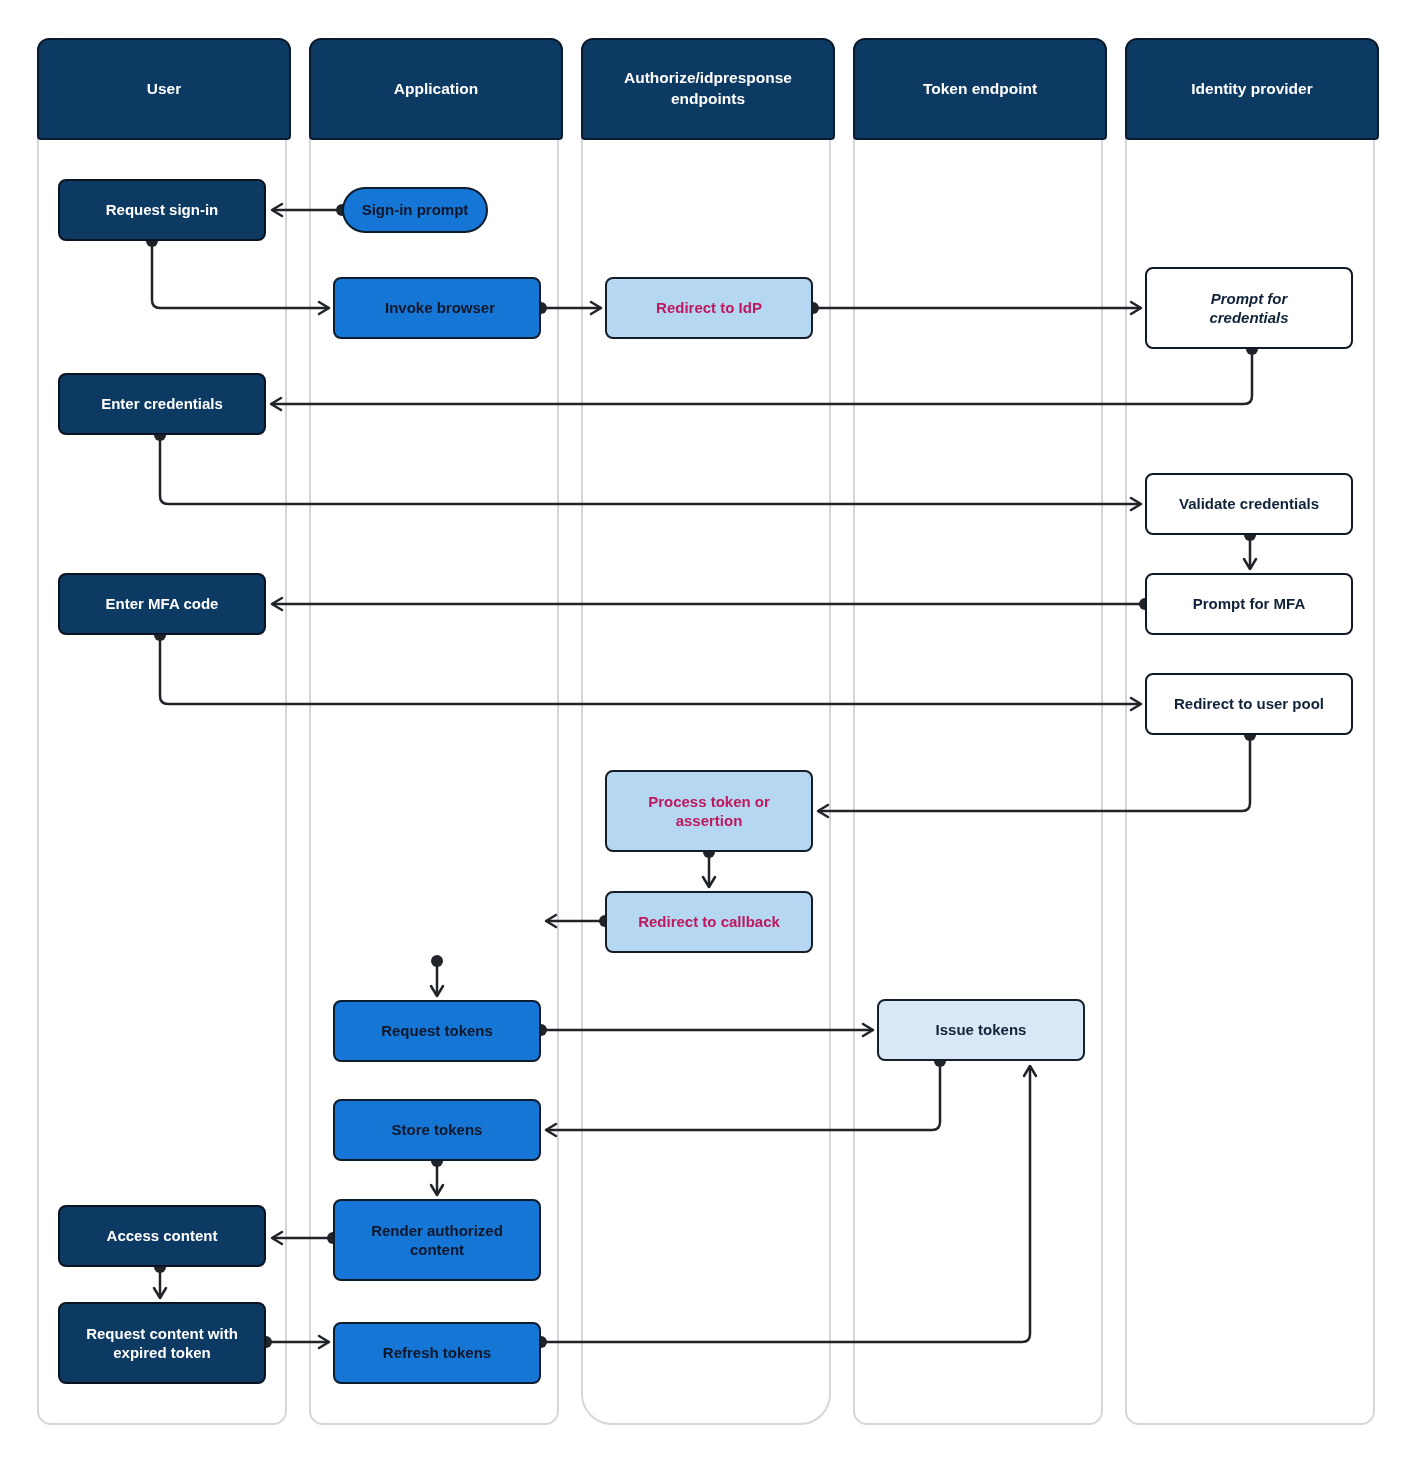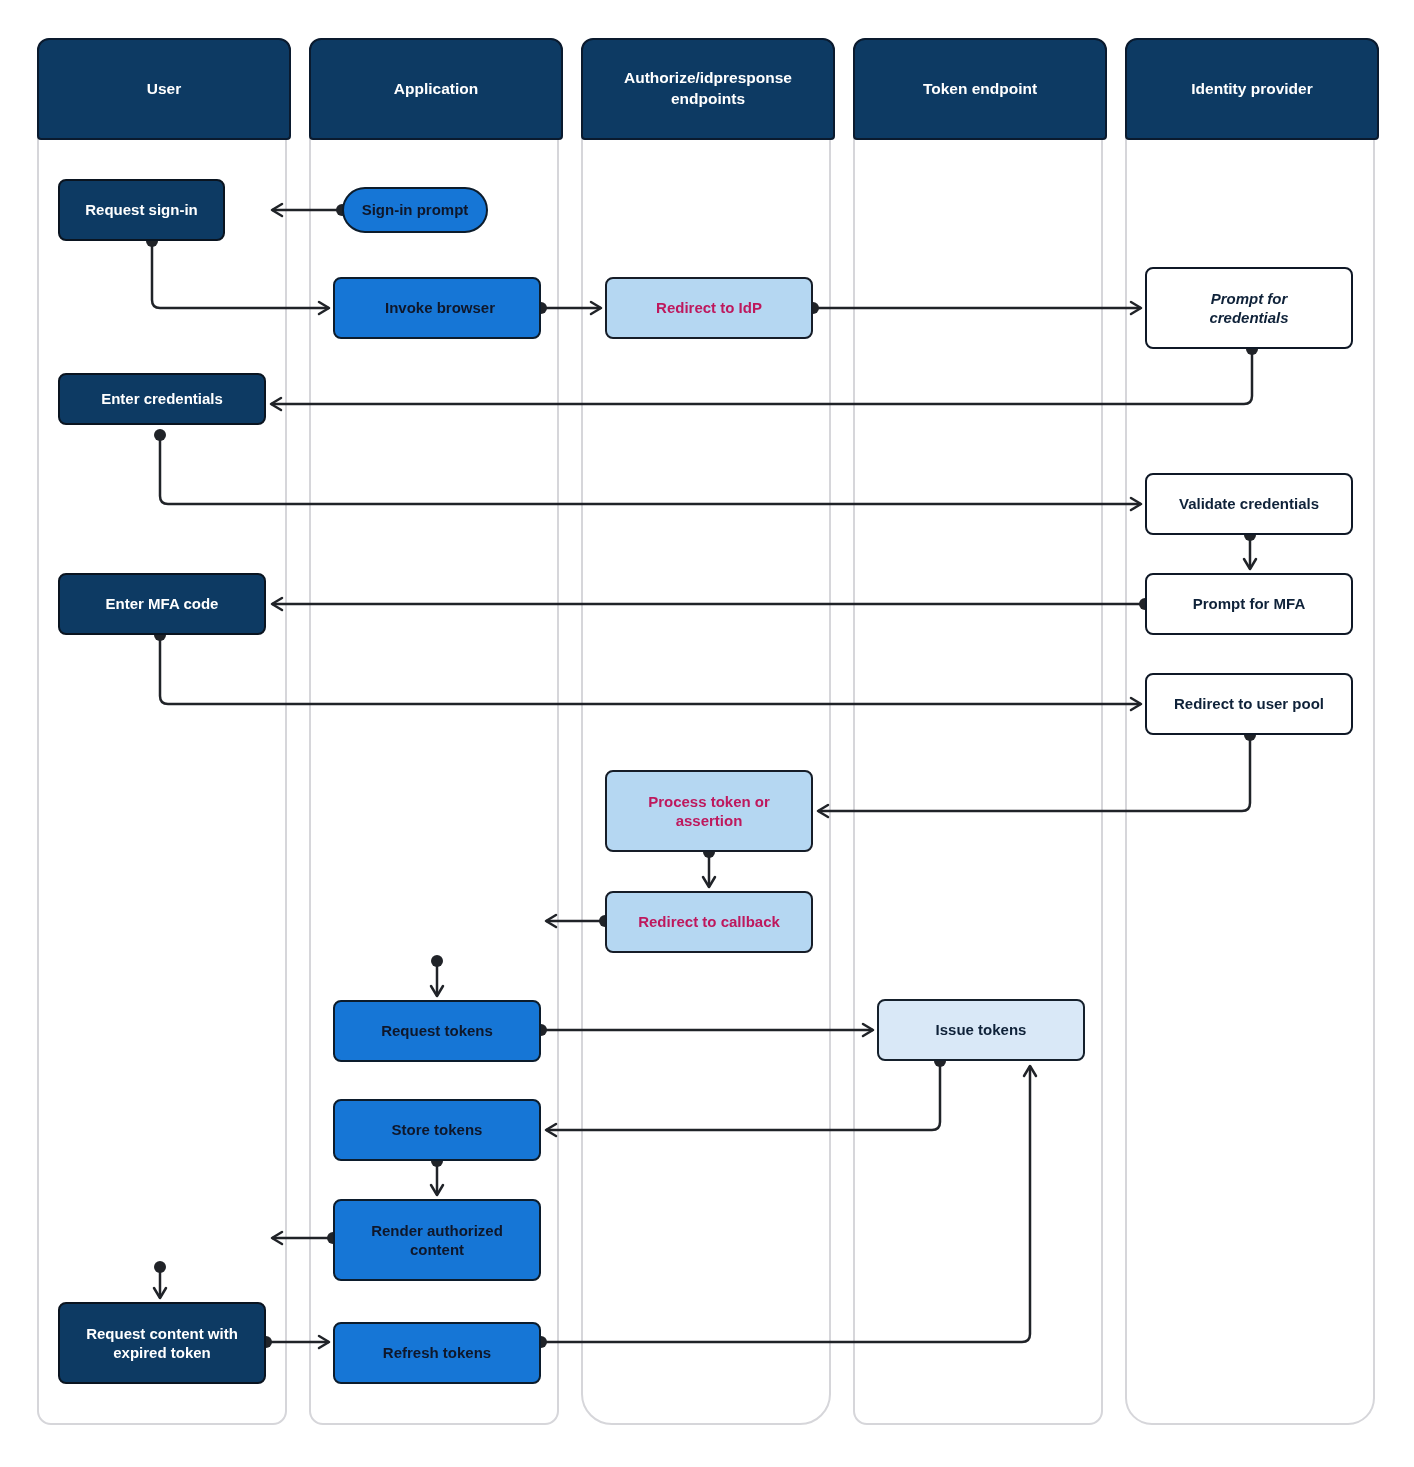--- a/index.html
+++ b/index.html
@@ -53,21 +53,21 @@
   <div class="lane" style="left:581px;border-radius:31px;">
     <div class="lane-header">
       <span>Authorize/idpresponse endpoints</span>
     </div>
   </div>
   <div class="lane" style="left:853px;">
     <div class="lane-header">
       <span>Token endpoint</span>
     </div>
   </div>
-  <div class="lane" style="left:1125px;border-radius:27px;">
+  <div class="lane" style="left:1125px;">
     <div class="lane-header">
       <span>Identity provider</span>
     </div>
   </div>
 
   <svg id="wires" width="1414" height="1467" viewBox="0 0 1414 1467">
     <defs>
       <marker id="dot" markerUnits="userSpaceOnUse" markerWidth="16" markerHeight="16" refX="8" refY="8">
         <circle cx="8" cy="8" r="6" fill="#202328"></circle>
       </marker>
@@ -90,36 +90,36 @@
     <path d="M437,961 V996" marker-start="url(#dot)" marker-end="url(#arrow)"></path>
     <path d="M541,1030 H873" marker-start="url(#dot)" marker-end="url(#arrow)"></path>
     <path d="M940,1061 V1122 Q940,1130 932,1130 H546" marker-start="url(#dot)" marker-end="url(#arrow)"></path>
     <path d="M437,1161 V1195" marker-start="url(#dot)" marker-end="url(#arrow)"></path>
     <path d="M333,1238 H272" marker-start="url(#dot)" marker-end="url(#arrow)"></path>
     <path d="M160,1267 V1298" marker-start="url(#dot)" marker-end="url(#arrow)"></path>
     <path d="M266,1342 H329" marker-start="url(#dot)" marker-end="url(#arrow)"></path>
     <path d="M541,1342 H1022 Q1030,1342 1030,1334 V1066" marker-start="url(#dot)" marker-end="url(#arrow)"></path>
   </svg>
 
-  <div class="node dark" style="left:58px;top:179px;width:167px;height:62px;">
+  <div class="node dark" style="left:58px;top:179px;width:208px;height:62px;">
     <span>Request sign-in</span>
   </div>
   <div class="node blue pill" style="left:342px;top:187px;width:146px;height:46px;">
     <span>Sign-in prompt</span>
   </div>
   <div class="node blue" style="left:333px;top:277px;width:208px;height:62px;padding-left:20px;">
     <span>Invoke browser</span>
   </div>
   <div class="node light" style="left:605px;top:277px;width:208px;height:62px;">
     <span>Redirect to IdP</span>
   </div>
   <div class="node white narrow" style="left:1145px;top:267px;width:208px;height:82px;">
     <span>Prompt for credentials</span>
   </div>
-  <div class="node dark" style="left:58px;top:373px;width:208px;height:52px;">
+  <div class="node dark" style="left:58px;top:373px;width:208px;height:62px;">
     <span>Enter credentials</span>
   </div>
   <div class="node white" style="left:1145px;top:473px;width:208px;height:62px;">
     <span>Validate credentials</span>
   </div>
   <div class="node dark" style="left:58px;top:573px;width:208px;height:62px;">
     <span>Enter MFA code</span>
   </div>
   <div class="node white" style="left:1145px;top:573px;width:208px;height:62px;">
     <span>Prompt for MFA</span>
@@ -138,20 +138,23 @@
   </div>
   <div class="node lighter" style="left:877px;top:999px;width:208px;height:62px;">
     <span>Issue tokens</span>
   </div>
   <div class="node blue" style="left:333px;top:1099px;width:208px;height:62px;">
     <span>Store tokens</span>
   </div>
   <div class="node blue" style="left:333px;top:1199px;width:208px;height:82px;">
     <span>Render authorized content</span>
   </div>
+  <div class="node dark" style="left:58px;top:1205px;width:208px;height:62px;">
+    <span>Access content</span>
+  </div>
   <div class="node dark" style="left:58px;top:1302px;width:208px;height:82px;">
     <span>Request content with expired token</span>
   </div>
   <div class="node blue" style="left:333px;top:1311px;width:208px;height:62px;margin-top:11px;">
     <span>Refresh tokens</span>
   </div>
 
 </div>
 
 </body></html>

